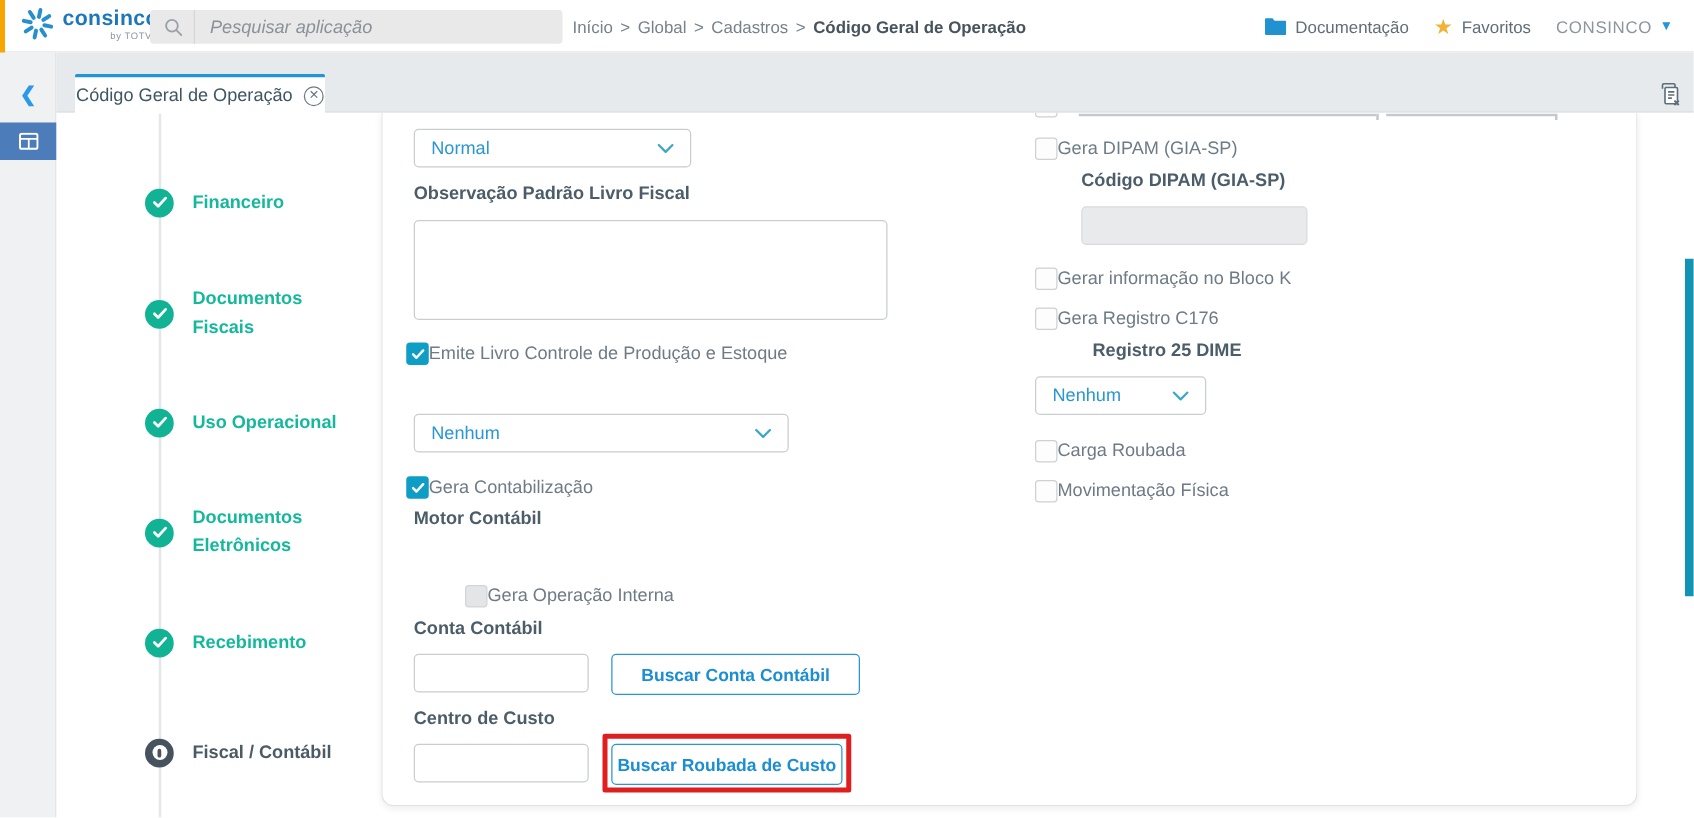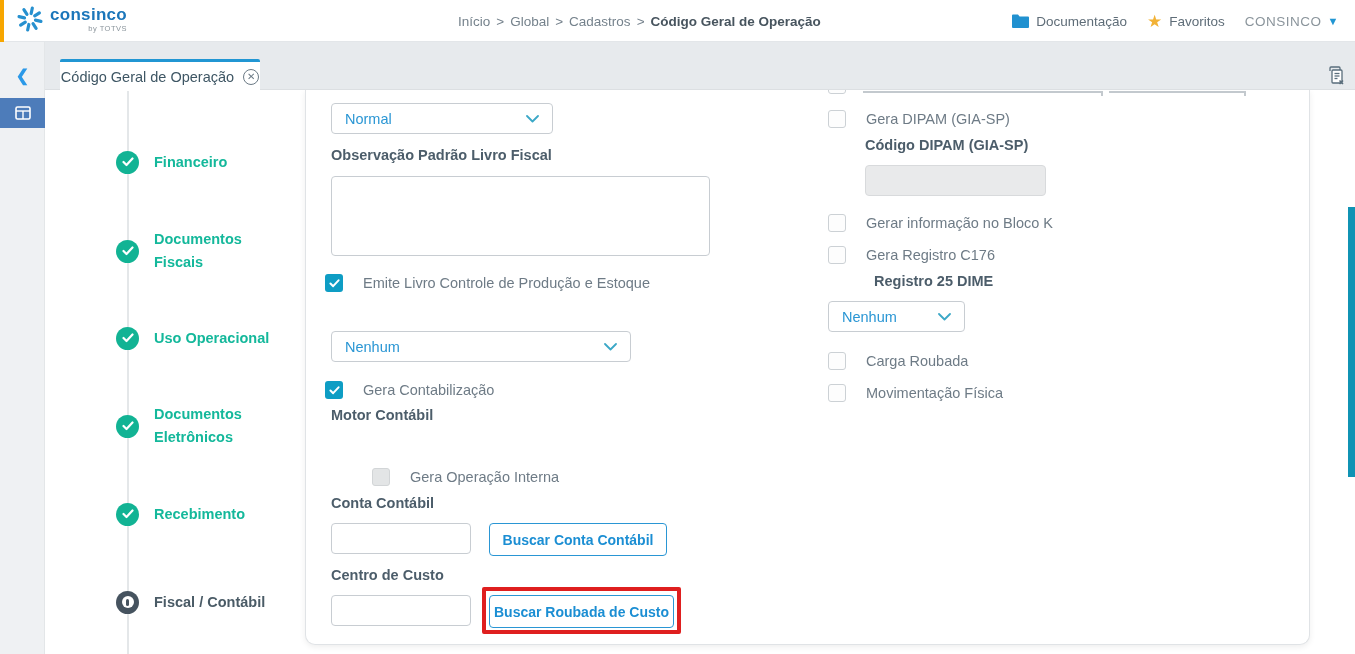--- a/index.html
+++ b/index.html
@@ -64,21 +64,21 @@
           border:1px solid #e0e3e6; border-top:none; border-radius:0 0 10px 10px;
           box-shadow:0 2px 6px rgba(0,0,0,.07); overflow:hidden; z-index:3; }
   .card * { position:absolute; }
   .flabel { font-size:14.5px; font-weight:bold; color:#4c5d6a; white-space:nowrap; }
   .sel { height:31px; border:1px solid #c8cdd2; border-radius:4px; background:#fff;
          display:flex; align-items:center; justify-content:space-between; padding:0 13px; cursor:pointer; }
   .sel * { position:static; }
   .sel-val { font-size:14.5px; color:#2a96d4; }
   .txt { border:1px solid #c8cdd2; border-radius:4px; background:#fff; }
   .txt-dis { background:#e9eaeb; border-color:#d8dadc; }
-  .cb-row { display:flex; align-items:center; gap:20px; cursor:pointer; }
+  .cb-row { display:flex; align-items:center; gap:0; cursor:pointer; }
   .cb-row * { position:static; }
   .cb { width:18px; height:18px; border-radius:3px; flex:0 0 auto;
         display:flex; align-items:center; justify-content:center; }
   .cb-on { background:#0e9dc4; }
   .cb-off { background:#fdfdfd; border:1px solid #ccd1d5; }
   .cb-dis { background:#e3e5e6; border:1px solid #d2d5d7; }
   .cb-label { font-size:14.5px; color:#6e7b86; white-space:nowrap; }
   .btn { height:33px; border:1px solid #2a96d4; border-radius:4px; background:#fff; color:#1b8ed3;
          font-size:14px; font-weight:bold; display:flex; align-items:center; justify-content:center;
          cursor:pointer; white-space:nowrap; }
@@ -103,20 +103,30 @@
         <line x1="15" y1="9" x2="15" y2="3" transform="rotate(237 15 15)"></line>
         <line x1="15" y1="9" x2="15" y2="3" transform="rotate(282 15 15)"></line>
         <line x1="15" y1="9" x2="15" y2="3" transform="rotate(327 15 15)"></line>
       </g>
     </svg>
     <div class="logo-text">
       <span class="logo-brand">consinco</span>
       <span class="logo-byline">by TOTVS</span>
     </div>
   </div>
+  <div class="search">
+    <span class="search-icn">
+      <svg width="15" height="15" viewBox="0 0 16 16">
+          <circle cx="7" cy="7" r="5" fill="none" stroke="#99a1a8" stroke-width="1.6"></circle>
+          <line x1="11" y1="11" x2="15" y2="15" stroke="#99a1a8" stroke-width="1.6" stroke-linecap="round"></line>
+        </svg>
+    </span>
+    <span class="search-div"></span>
+    <span class="search-ph">Pesquisar aplicação</span>
+  </div>
   <div class="breadcrumb">
     <span>Início</span>
     <span>&gt;</span>
     <span>Global</span>
     <span>&gt;</span>
     <span>Cadastros</span>
     <span>&gt;</span>
     <span class="crumb-current">Código Geral de Operação</span>
   </div>
   <div class="header-right">
@@ -264,21 +274,21 @@
 
   <span class="flabel" style="left:25px; top:317px;">Motor Contábil</span>
 
   <div class="cb-row" style="left:66px; top:378px;">
     <span class="cb cb-dis"></span>
     <span class="cb-label">Gera Operação Interna</span>
   </div>
 
   <span class="flabel" style="left:25px; top:405px;">Conta Contábil</span>
   <div class="txt" style="left:25px; top:433px; width:140px; height:31px;"></div>
-  <div class="btn" style="left:183px; top:433px; width:178px;">
+  <div class="btn" style="left:183px; top:433px; width:199px;">
     <span>Buscar Conta Contábil</span>
   </div>
 
   <span class="flabel" style="left:25px; top:477px;">Centro de Custo</span>
   <div class="txt" style="left:25px; top:505px; width:140px; height:31px;"></div>
   <div class="btn" style="left:183px; top:505px; width:185px;">
     <span>Buscar Roubada de Custo</span>
   </div>
   <div class="annotation" style="left:176px; top:497px; width:199px; height:47px;"></div>
 

